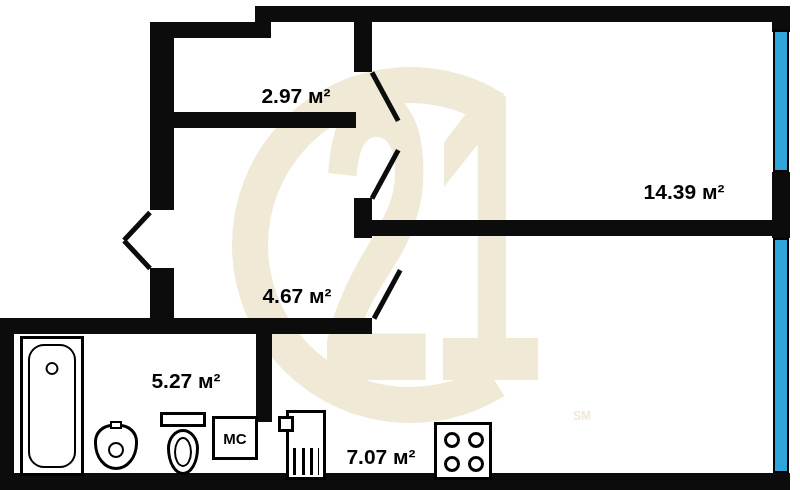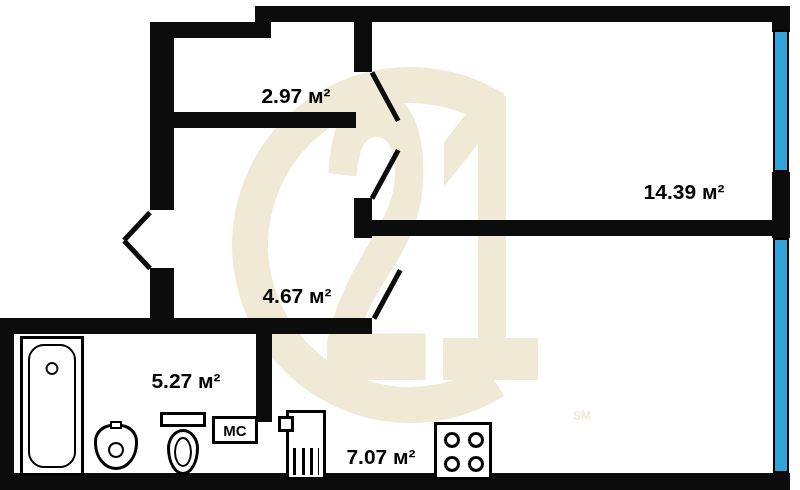--- a/index.html
+++ b/index.html
@@ -79,21 +79,21 @@
     <div class="sink-bowl"></div>
   </div>
 
   <div class="fixture" style="left:160px;top:412px;width:46px;height:64px;">
     <div class="toilet-tank"></div>
     <div class="toilet-bowl">
       <div class="toilet-bowl-inner"></div>
     </div>
   </div>
 
-  <div class="fixture bordered mc-box" style="left:212px;top:416px;width:46px;height:28px;">
+  <div class="fixture bordered mc-box" style="left:212px;top:416px;width:46px;height:44px;">
     <span>МС</span>
   </div>
 
   <div class="fixture" style="left:278px;top:410px;width:48px;height:70px;">
     <div class="panel-main"></div>
     <div class="panel-switch"></div>
     <div class="panel-hatch"></div>
   </div>
 
   <div class="fixture bordered" style="left:434px;top:422px;width:58px;height:58px;">

